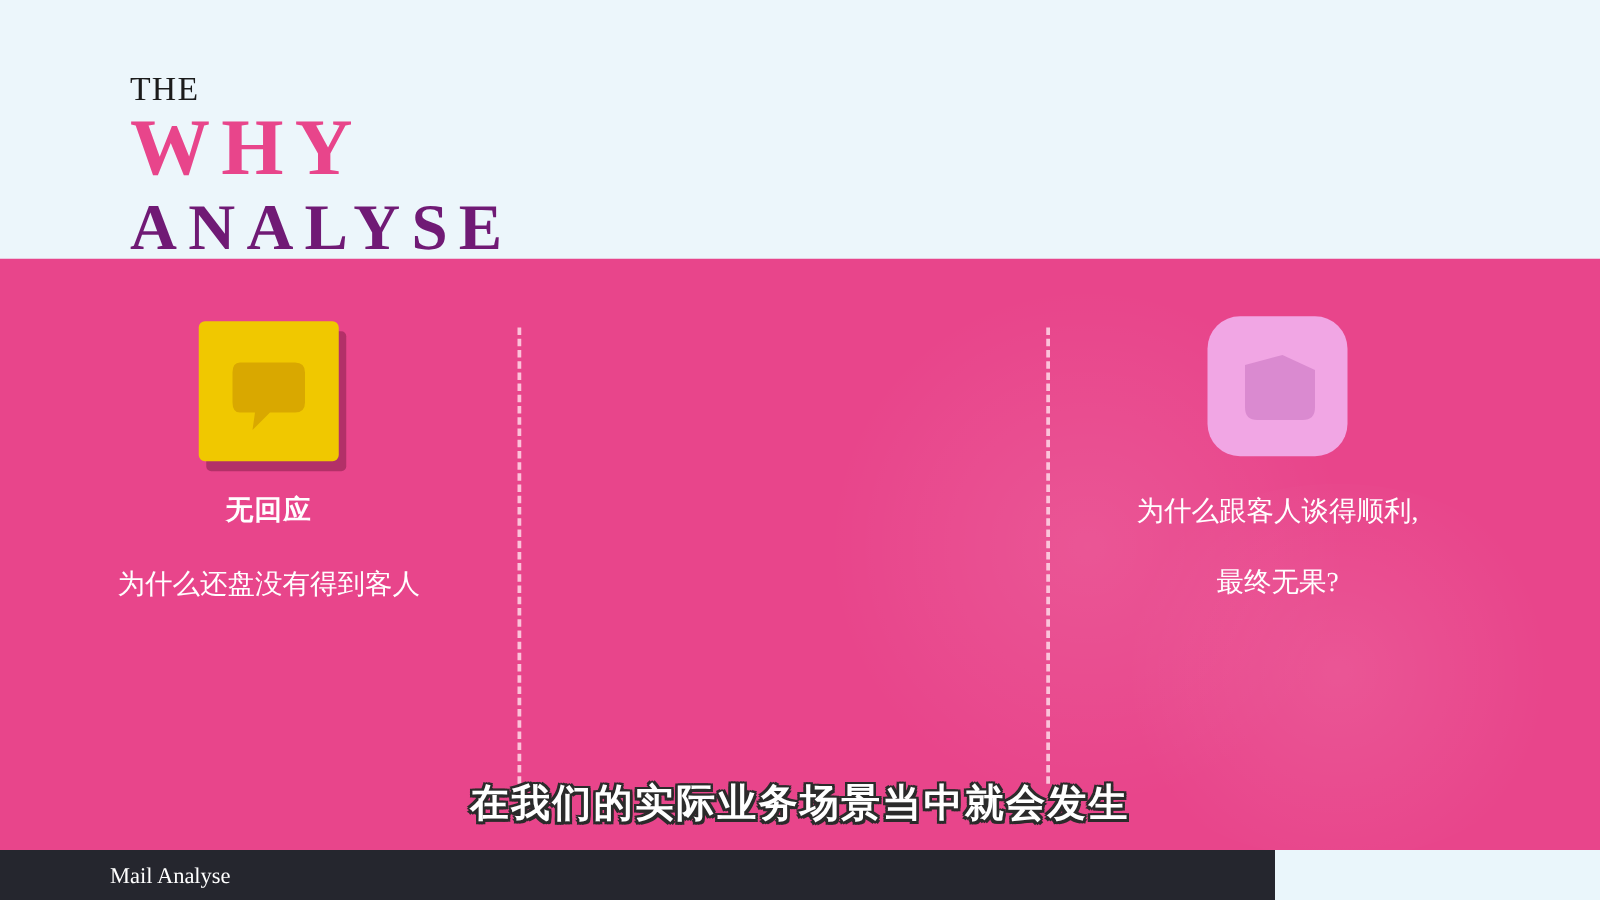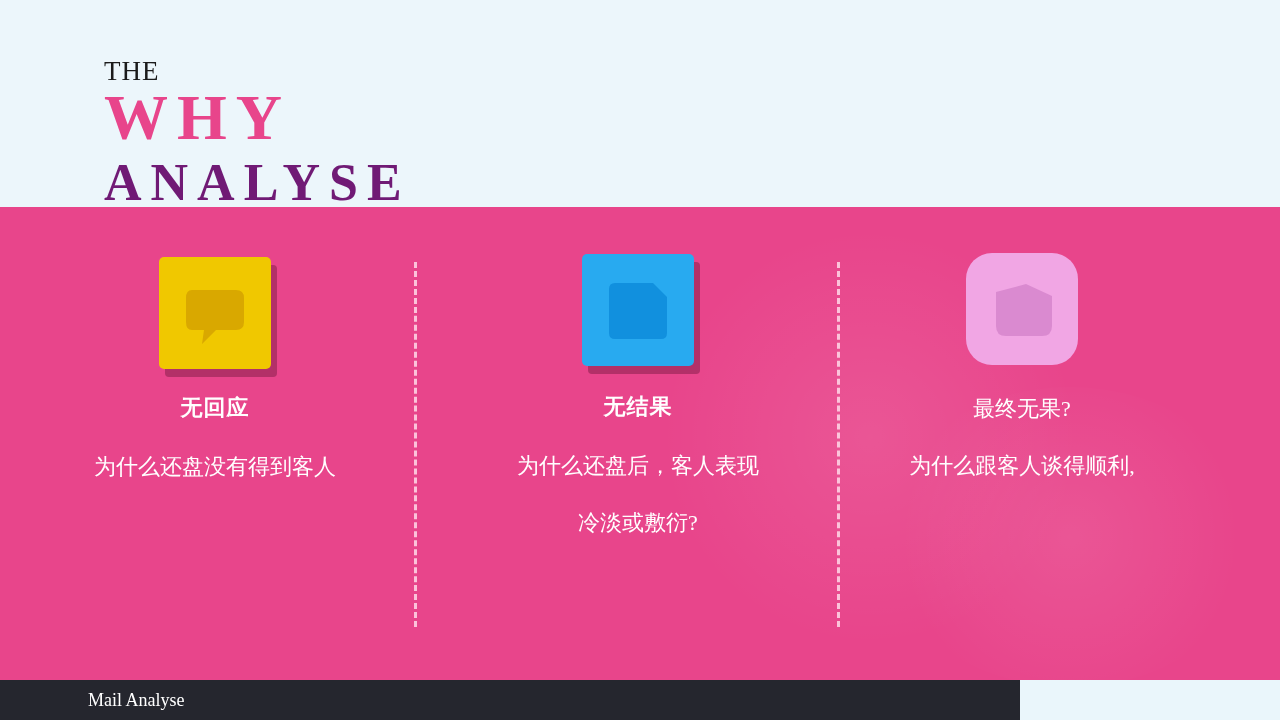--- a/index.html
+++ b/index.html
@@ -212,49 +212,35 @@
             <path d="M6 4 L50 4 Q58 4 58 12 L58 36 Q58 44 50 44 L30 44 L16 58 L18 44 L6 44 Q0 44 0 36 L0 12 Q0 4 6 4 Z" fill="#d9a800" transform="translate(3,4)"></path>
           </svg>
         </div>
       </div>
       <div class="col-title">无回应</div>
       <div class="col-desc">
         <span class="line">为什么还盘没有得到客人</span>
       </div>
     </div>
 
-    <div class="col col-2">
-      <div class="icon-wrap">
-        <div class="icon-shadow"></div>
-        <div class="icon-box" style="background:#28aaf0">
-          <svg class="glyph" viewBox="0 0 64 62">
-            <path d="M6 2 L44 2 L58 16 L58 52 Q58 58 52 58 L6 58 Q0 58 0 52 L0 8 Q0 2 6 2 Z" fill="#1190de" transform="translate(3,2)"></path>
-          </svg>
-        </div>
-      </div>
-      <div class="col-title">无结果</div>
-      <div class="col-desc">
-        <span class="line">为什么还盘后，客人表现</span>
-        <span class="line">冷淡或敷衍?</span>
-      </div>
-    </div>
 
     <div class="col col-3">
       <div class="icon-wrap">
         <div class="icon-box rounded" style="background:#f1a6e4">
           <svg class="glyph" viewBox="0 0 64 62">
             <path d="M4 10 L34 2 L60 14 L60 44 Q60 54 50 54 L14 54 Q4 54 4 44 Z" fill="#da8ad0" transform="translate(2,4)"></path>
           </svg>
         </div>
       </div>
       <div class="col-desc">
+        <span class="line">为什么跟客人谈得顺利,</span>
         <span class="line">最终无果?</span>
-        <span class="line">为什么跟客人谈得顺利,</span>
       </div>
     </div>
   </div>
 
+  <div class="subtitle">在我们的实际业务场景当中就会发生</div>
 
   <div class="bottom-bar">
     <div class="bottom-label">Mail Analyse</div>
   </div>
 
 </div>
 
 </body></html>

